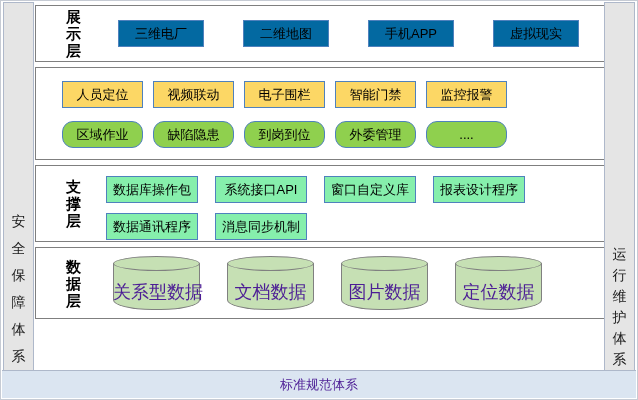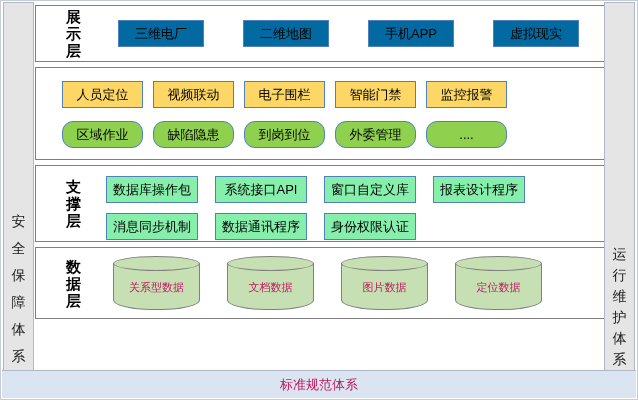--- a/index.html
+++ b/index.html
@@ -19,21 +19,21 @@
     width:15px; word-break:break-all; text-align:center;
     font-size:14px; color:#1a1a1a;
   }
   .left  .vtext { line-height:27px; margin-top:48px; }
   .right .vtext { line-height:21px; margin-top:16px; }
   
   .bottom-bar {
     position:absolute; left:1px; right:1px; bottom:1px; height:28px; box-sizing:border-box;
     background:#dbe5f1; border-top:1px solid #aeb8ca;
     display:flex; align-items:center; justify-content:center;
-    font-size:13px; color:#be185d;
+    font-size:13px; color:#4c1d95;
   }
   
   .main { position:absolute; left:34px; top:0; width:570px; }
   .layer {
     display:flex; box-sizing:border-box; background:#fff;
     border:1px solid #7f7f7f; margin-bottom:5px;
   }
   .layer-display { margin-top:4px; height:57px; }
   .layer-app     { height:93px; }
   .layer-support { height:77px; }
@@ -75,21 +75,21 @@
     position:absolute; top:0; left:0; width:100%; height:15px; box-sizing:border-box;
     background:#c6e0b4; border:1px solid #808080; border-radius:50%; z-index:2;
   }
   .cyl-body {
     position:absolute; top:7px; left:0; width:100%; bottom:0; box-sizing:border-box;
     background:#c6e0b4; border:1px solid #808080; border-top:none;
     border-radius:0 0 45% 45% / 0 0 10px 10px; z-index:1;
   }
   .cyl-label {
     position:absolute; left:0; top:24px; width:100%; text-align:center;
-    font-size:11px; color:#be185d; z-index:3; white-space:nowrap;
+    font-size:18px; color:#4c1d95; z-index:3; white-space:nowrap;
   }
 </style>
 </head>
 <body>
 
 <div class="canvas">
 
   <div class="sidebar left">
     <div class="vtext">安全保障体系</div>
   </div>
@@ -131,23 +131,22 @@
           <span>支撑层</span>
         </div>
         <div class="layer-content">
           <div class="box-row">
             <div class="box blue">数据库操作包</div>
             <div class="box blue">系统接口API</div>
             <div class="box blue">窗口自定义库</div>
             <div class="box blue">报表设计程序</div>
           </div>
           <div class="box-row">
+            <div class="box blue">数据通讯程序</div>
             <div class="box blue">消息同步机制</div>
-            <div class="box blue">数据通讯程序</div>
-            <div class="box blue">身份权限认证</div>
           </div>
         </div>
       </div>
       <div class="layer layer-data">
         <div class="layer-label">
           <span>数据层</span>
         </div>
         <div class="layer-content">
           <div class="box-row">
             <div class="cylinder">

